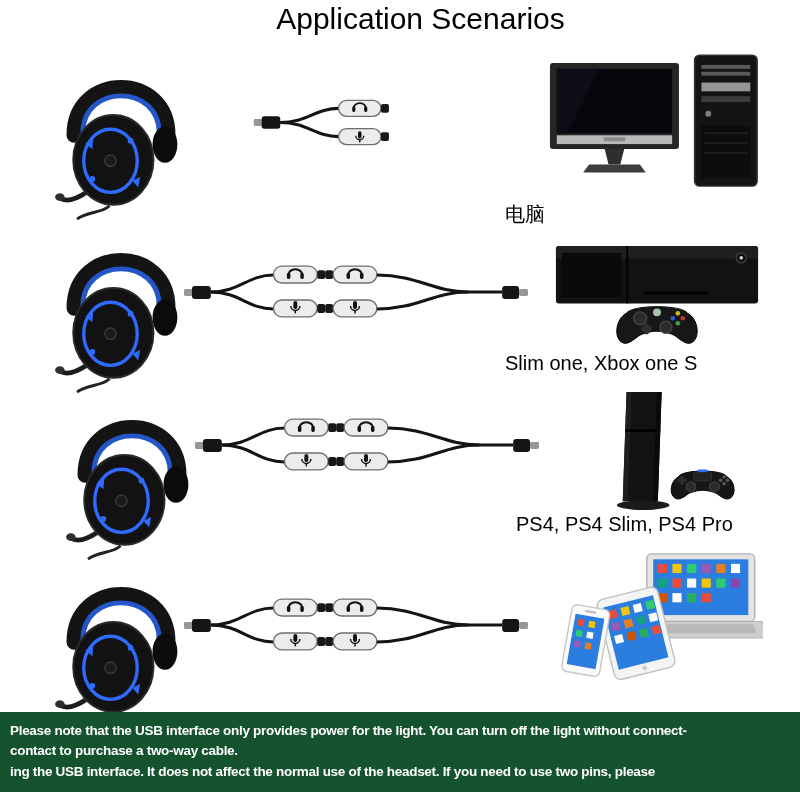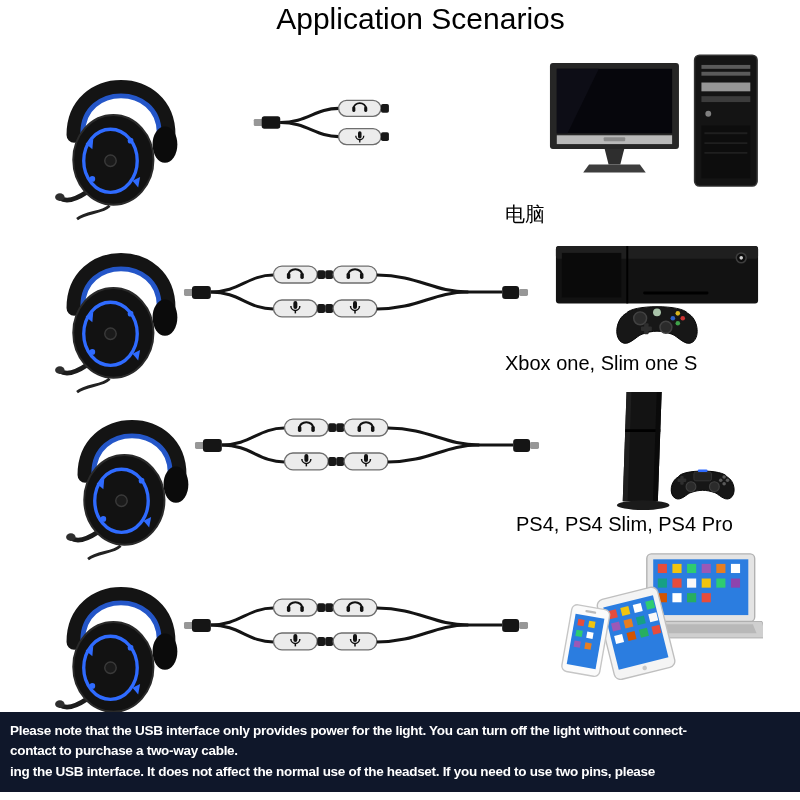--- a/index.html
+++ b/index.html
@@ -7,21 +7,21 @@
   .page{position:relative;width:800px;height:800px;background:#fff;overflow:hidden;padding-left:41px;}
   .title{position:absolute;top:2px;left:0;width:100%;text-align:center;font-size:30px;color:#000;}
   .row{position:absolute;left:0;width:800px;}
   #row-pc{top:45px;height:173px;}
   #row-xbox{top:218px;height:167px;}
   #row-ps4{top:385px;height:167px;margin-left:11px;}
   #row-mobile{top:552px;height:160px;}
   svg.headset{position:absolute;left:54px;top:4px;width:134px;height:172px;}
   svg.cable,svg.device{position:absolute;}
   .device-label{position:absolute;left:505px;width:290px;text-align:left;font-size:20px;color:#000;}
-  .footer{position:absolute;top:712px;left:0;width:800px;height:80px;background:#0f172a;color:#fff;box-sizing:border-box;padding:9px 10px;overflow:hidden;}
+  .footer{position:absolute;top:712px;left:0;width:800px;height:80px;background:#14532d;color:#fff;box-sizing:border-box;padding:9px 10px;overflow:hidden;}
   .footer-line{font-size:13.5px;font-weight:700;letter-spacing:-0.3px;line-height:1.5;white-space:nowrap;}
 </style>
 </head>
 <body>
 
 <div class="page">
 
   <svg width="0" height="0" style="position:absolute" aria-hidden="true">
     <defs>
       <g id="hp-ic">
@@ -139,21 +139,21 @@
         <circle cx="52" cy="24" r="6" fill="#2b2b2b" stroke="#424242" stroke-width="1.5"></circle>
         <rect x="30" y="20" width="4.5" height="11" rx="1" fill="#2e2e2e"></rect>
         <rect x="26.8" y="23.2" width="11" height="4.5" rx="1" fill="#2e2e2e"></rect>
         <circle cx="43" cy="9" r="4" fill="#a9c3a9"></circle>
         <circle cx="64" cy="10" r="2.3" fill="#d8b61e"></circle>
         <circle cx="59" cy="15" r="2.3" fill="#2e62c8"></circle>
         <circle cx="69" cy="15" r="2.3" fill="#cc3333"></circle>
         <circle cx="64" cy="20" r="2.3" fill="#3fa24a"></circle>
       </g>
     </svg>
-    <div class="device-label" style="top:134px">Xbox one, Slim one S</div>
+    <div class="device-label" style="top:134px">Slim one, Xbox one S</div>
   </div>
 
   <div class="row" id="row-ps4">
     <svg class="headset" viewBox="0 0 140 180">
         <use href="#headset-def"></use>
       </svg>
     <svg class="cable" viewBox="0 0 350 64" style="left:182px;top:28px;width:348px;height:64px">
         <use href="#split-double-def"></use>
       </svg>
     <svg class="device" viewBox="0 0 200 130" style="left:562px;top:5px;width:195px;height:127px">

